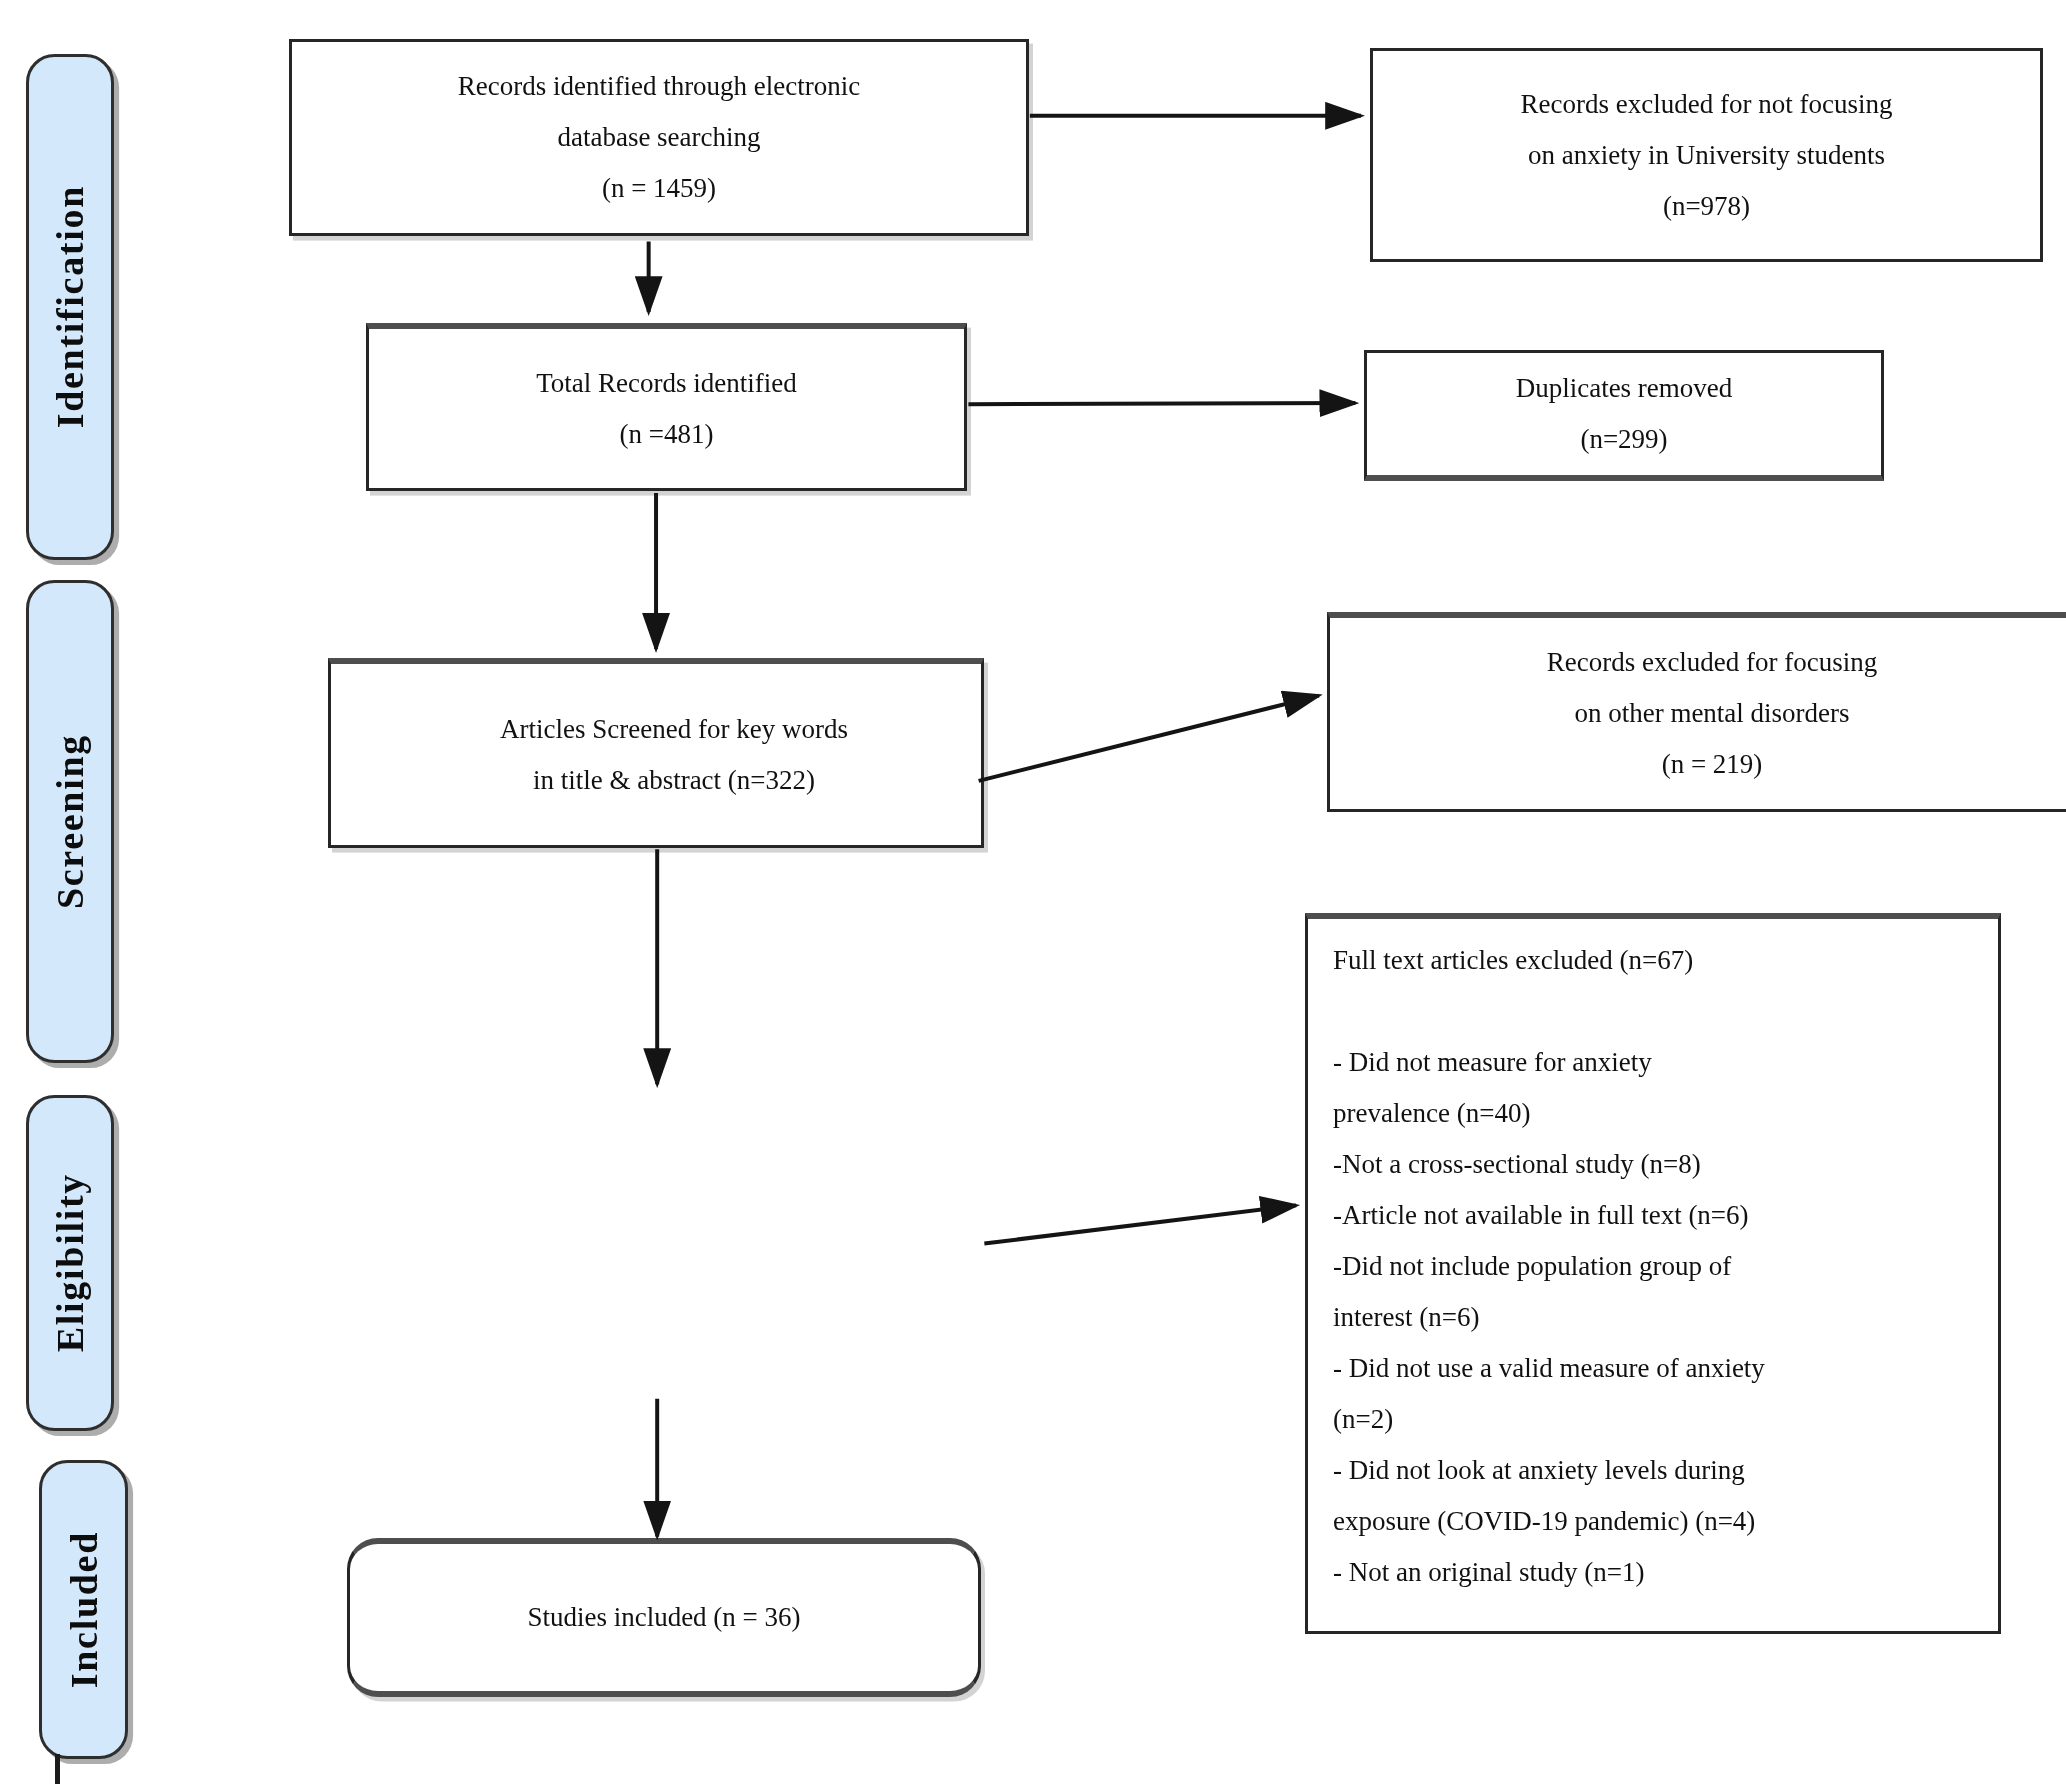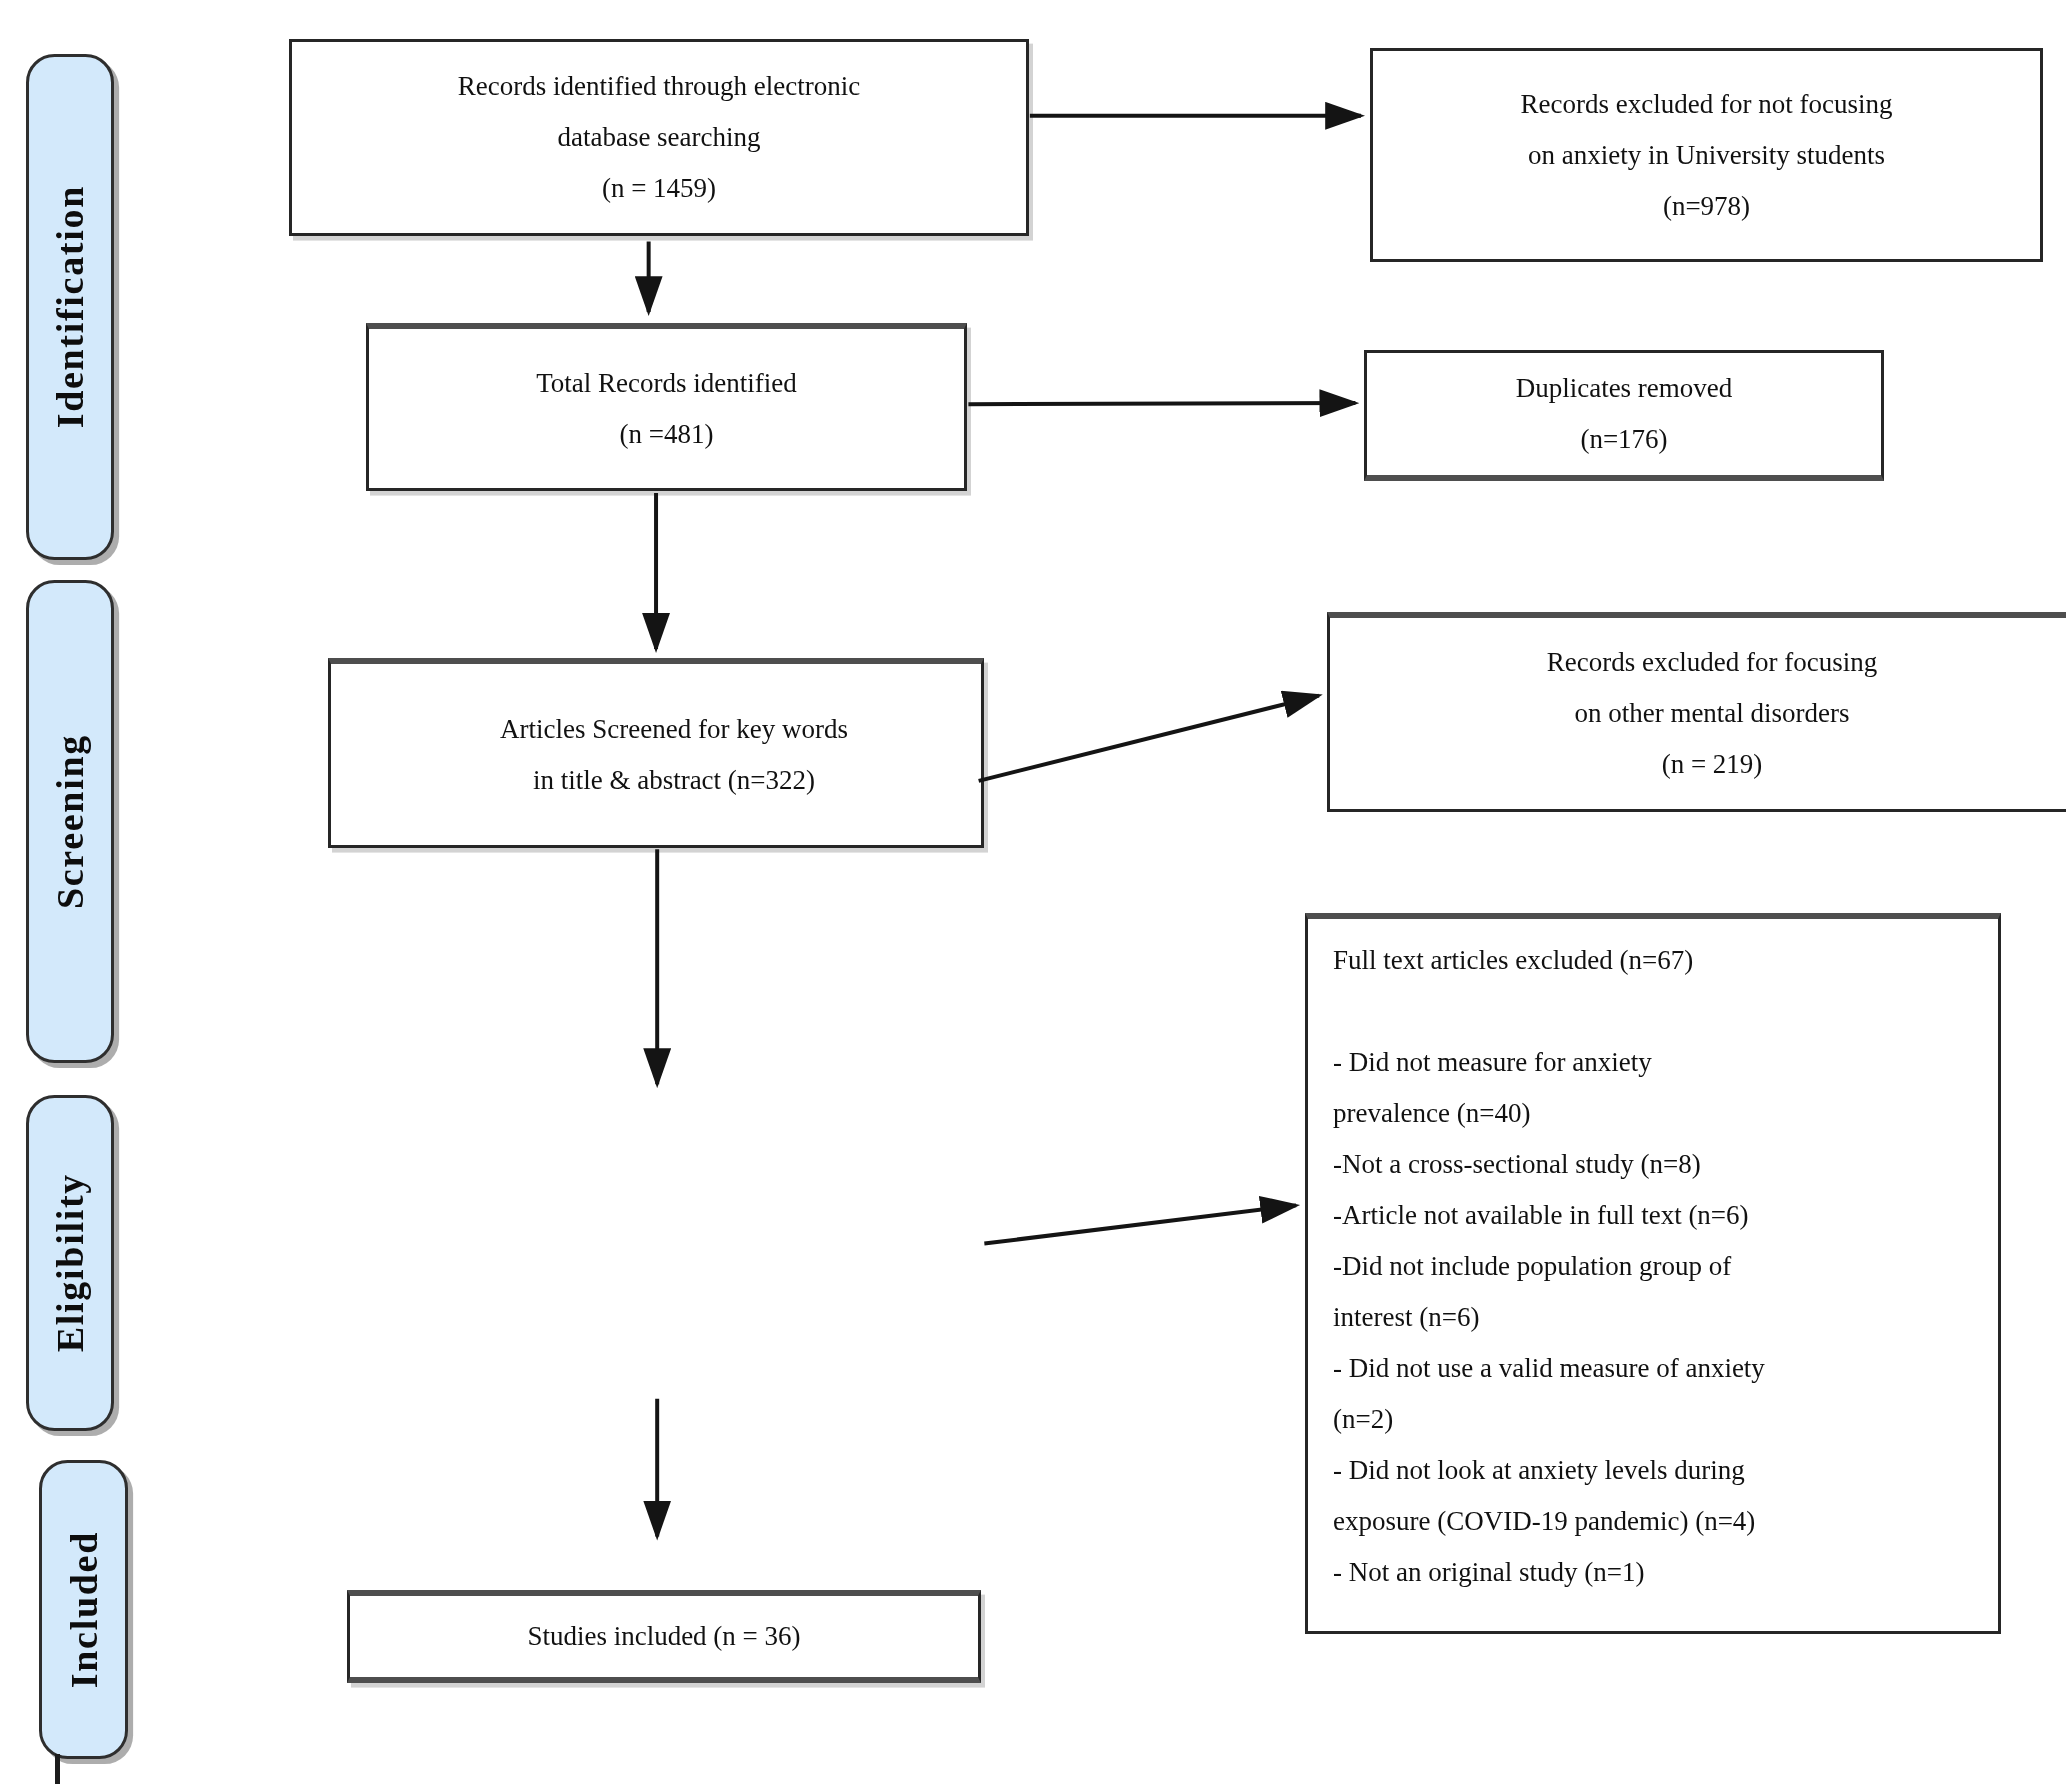--- a/index.html
+++ b/index.html
@@ -88,28 +88,28 @@
 database searching
 (n = 1459)</div>
 
   <div class="fbox thick-top shadowed" style="left:366px;top:323px;width:601px;height:168px;">Total Records identified
 (n =481)</div>
 
   <div class="fbox thick-top shadowed" style="left:328px;top:658px;width:656px;height:190px;padding-left:36px;">Articles Screened for key words
 in title &amp; abstract (n=322)</div>
 
 
-  <div class="fbox thick-top thick-bottom shadowed" style="left:347px;top:1590px;width:634px;height:93px;">Studies included (n = 36)</div>
+  <div class="fbox thick-top thick-bottom shadowed" style="left:347px;top:1538px;width:634px;height:159px;border-radius:31px;">Studies included (n = 36)</div>
 
   <div class="fbox" style="left:1370px;top:48px;width:673px;height:214px;">Records excluded for not focusing
 on anxiety in University students
 (n=978)</div>
 
   <div class="fbox thick-bottom" style="left:1364px;top:350px;width:520px;height:131px;">Duplicates removed
-(n=176)</div>
+(n=299)</div>
 
   <div class="fbox thick-top" style="left:1327px;top:612px;width:770px;height:200px;">Records excluded for focusing
 on other mental disorders
 (n = 219)</div>
 
   <div class="fbox thick-top bigbox" style="left:1305px;top:913px;width:696px;height:721px;">Full text articles excluded (n=67)
 
 - Did not measure for anxiety
 prevalence (n=40)
 -Not a cross-sectional study (n=8)

